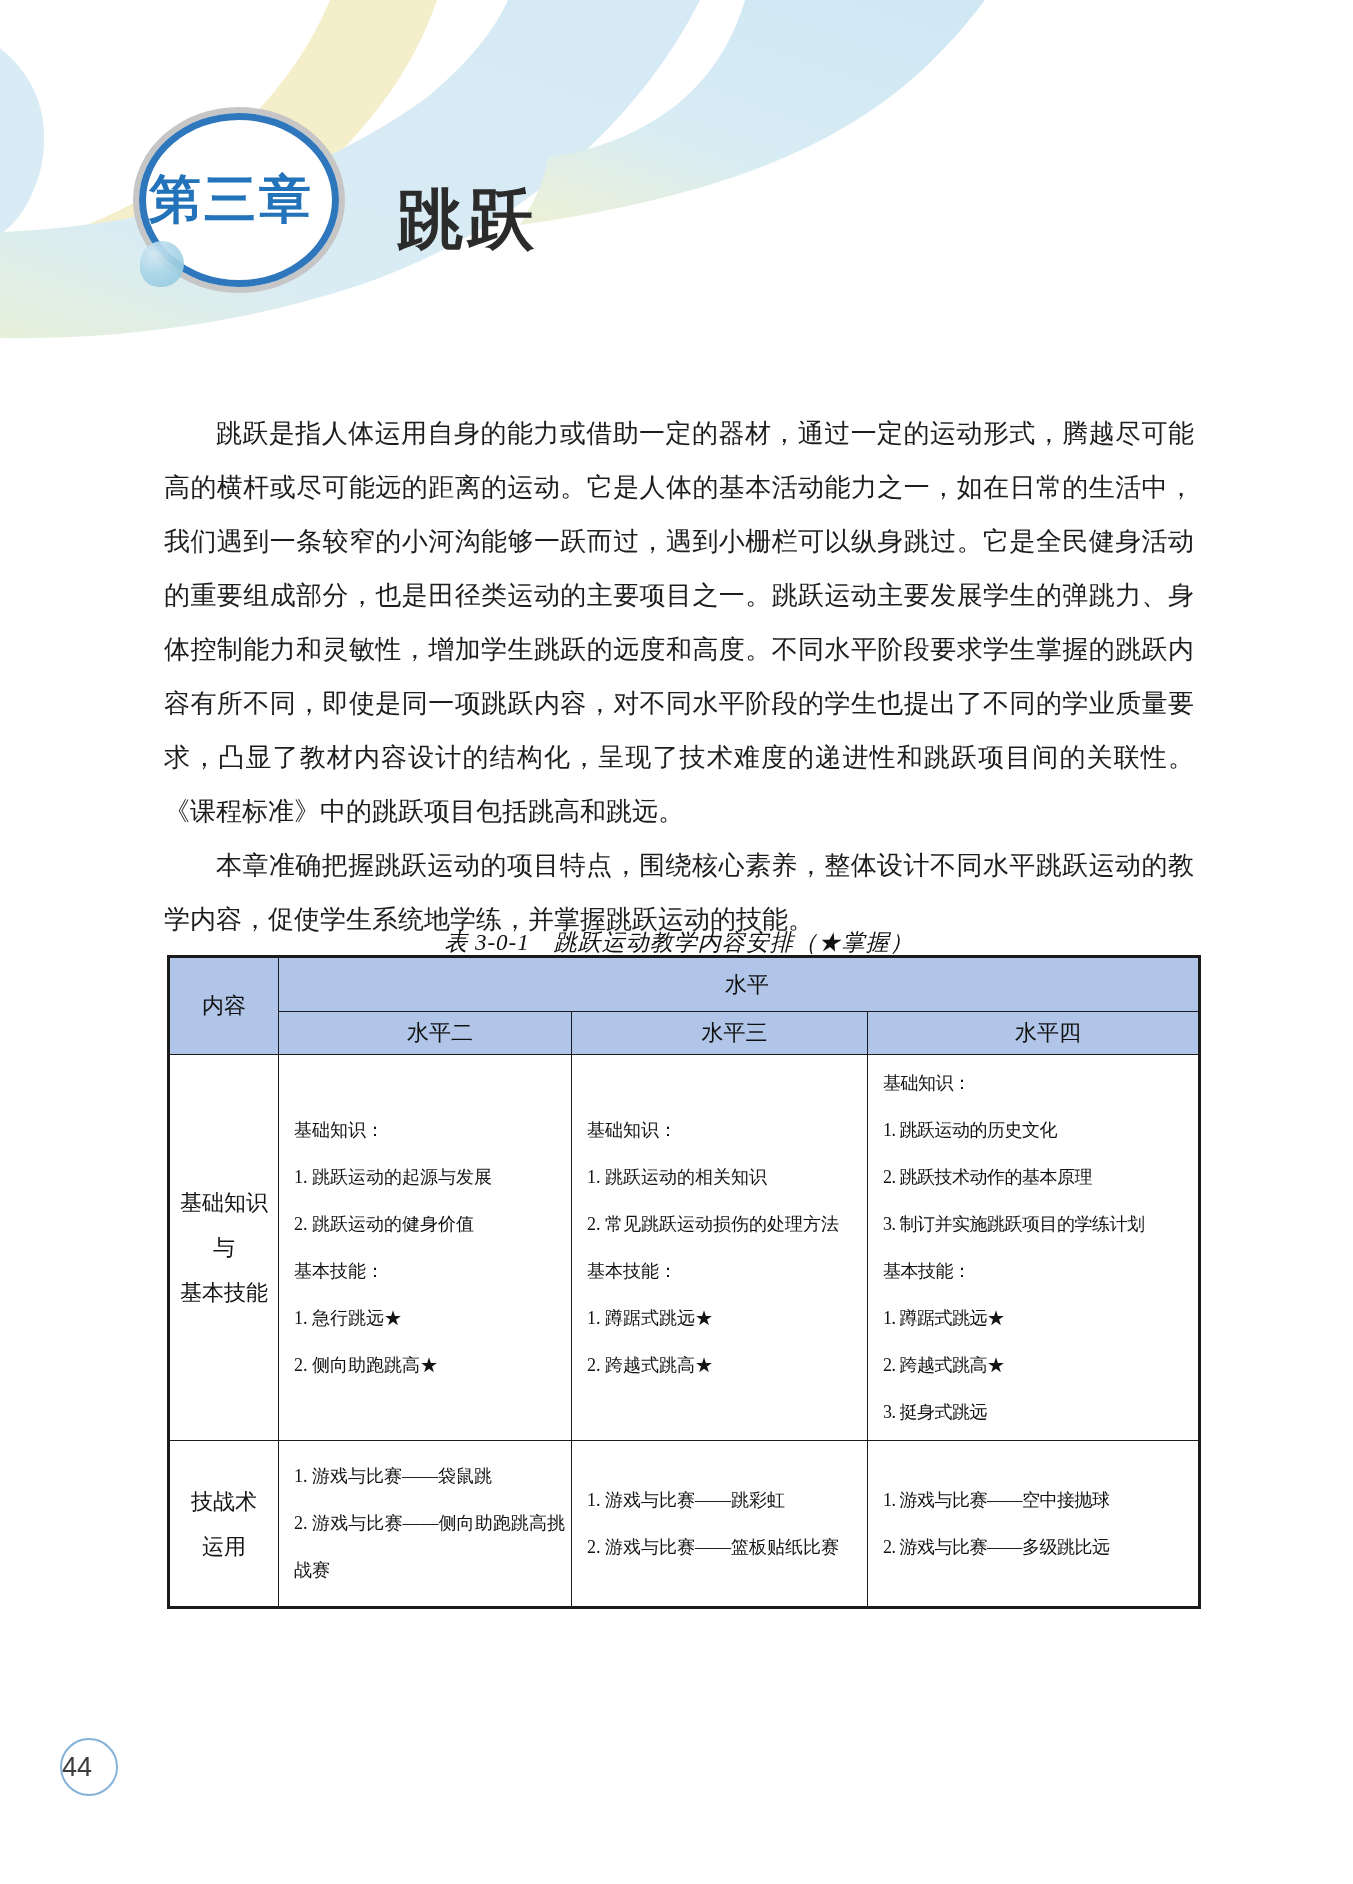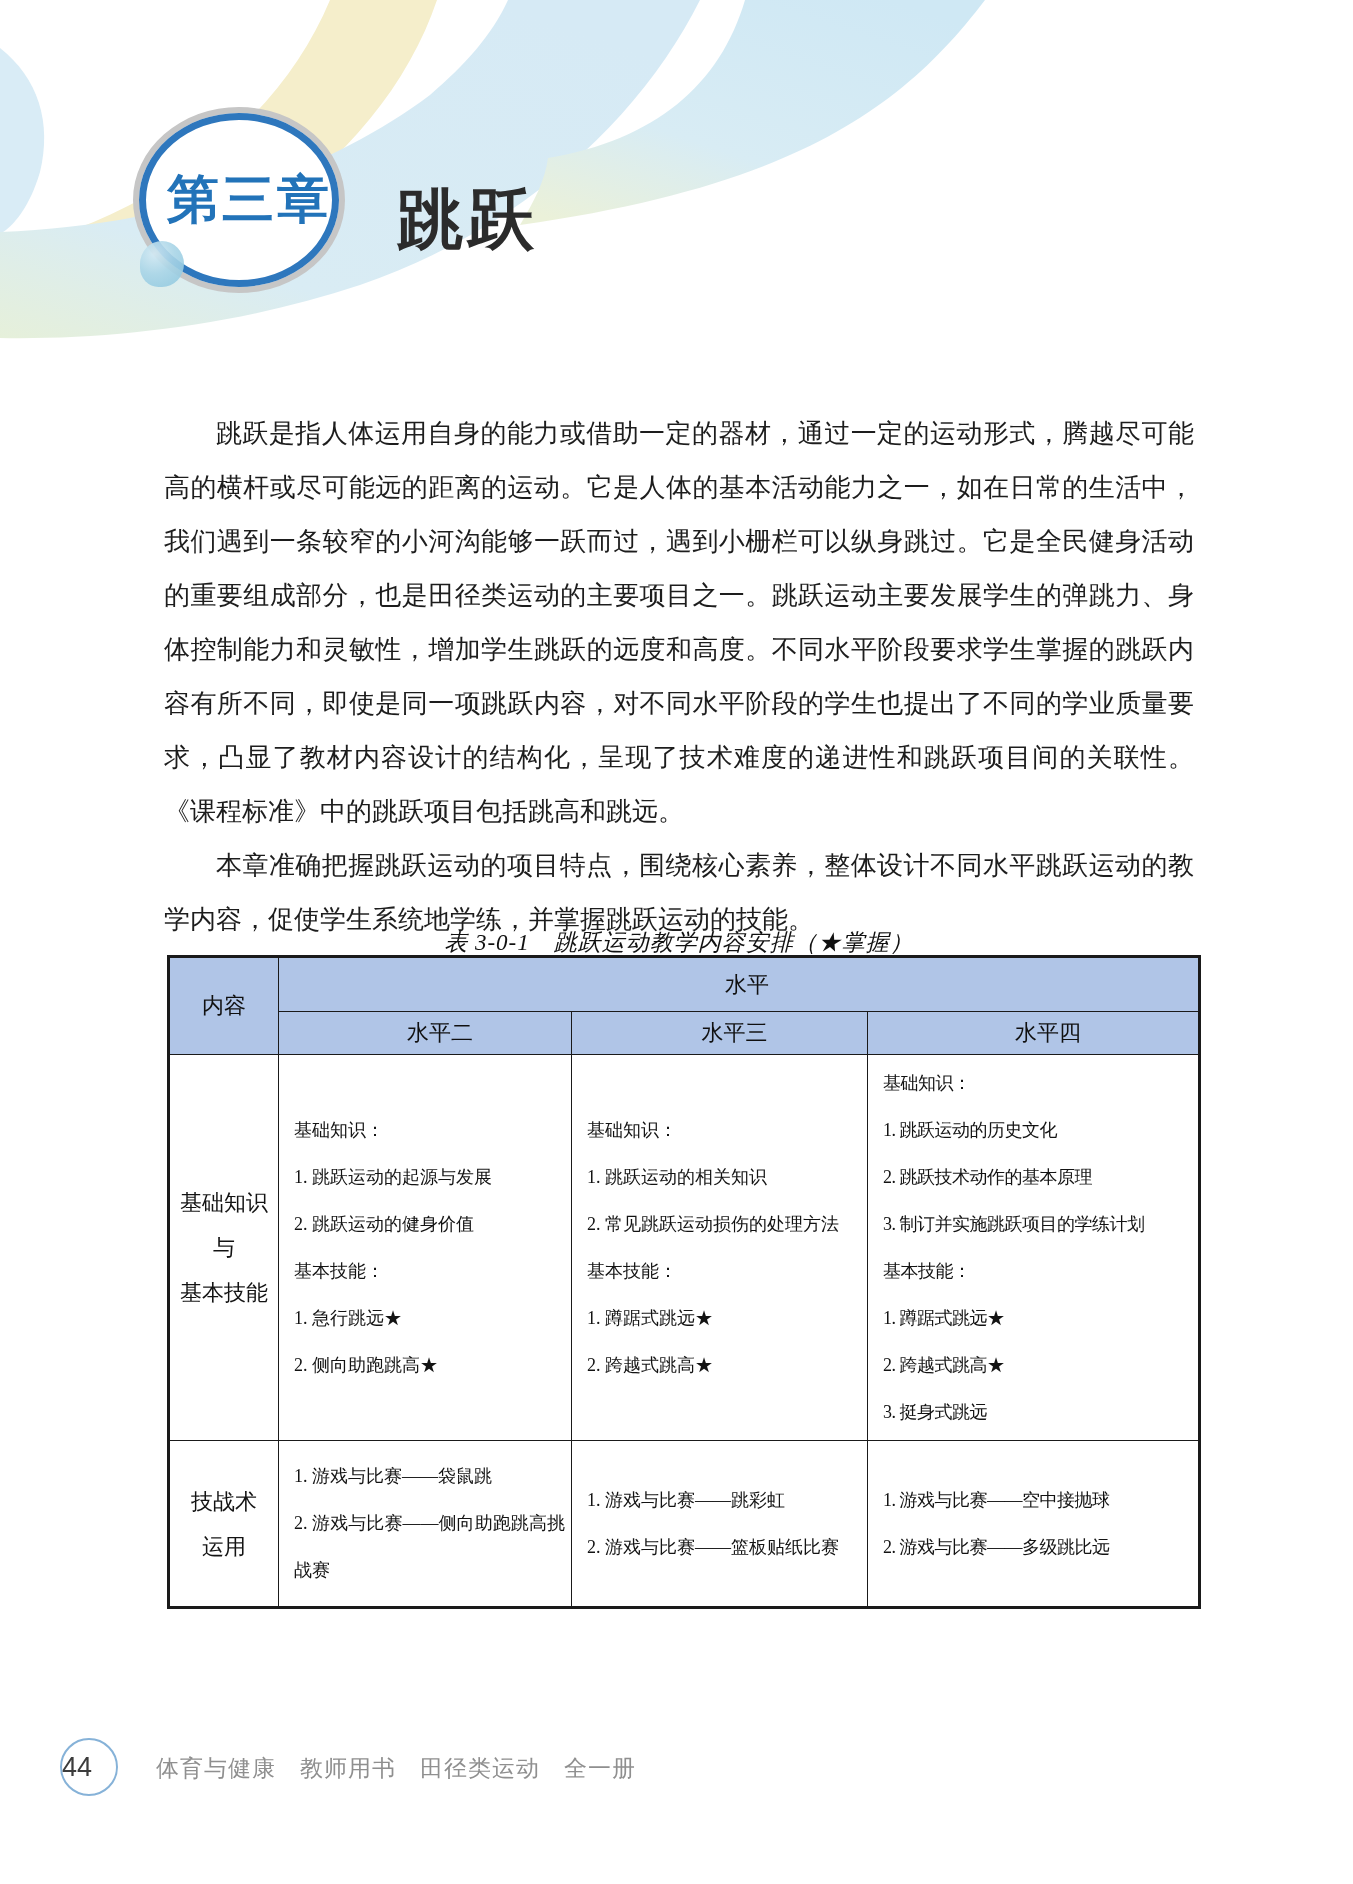--- a/index.html
+++ b/index.html
@@ -34,21 +34,21 @@
     position:absolute;left:133px;top:107px;width:212px;height:186px;
     border-radius:50%;
     border:6px solid var(--badge-ring-gray);
     background:#fff;
   }
   .badge-inner{
     position:absolute;inset:0;
     border-radius:50%;
     border:7px solid #2e77bd;
     background:#fff;
-    display:flex;align-items:center;justify-content:flex-end;
+    display:flex;align-items:center;justify-content:flex-start;
   }
   .badge-label{
     font-family:"Liberation Sans","DejaVu Sans",sans-serif;
     font-weight:bold;
     font-size:52px;
     color:var(--badge-blue);
     letter-spacing:3px;
     padding-left:3px;
     white-space:nowrap;
   }
@@ -260,15 +260,14 @@
               <div class="cell-line">2. 游戏与比赛——多级跳比远</div>
             </td>
       </tr>
     </tbody>
       </table>
   </div>
 
   <div class="footer-circle">
     <span>44</span>
   </div>
-  <div class="footer-info">体育与健康　教师用书　田径类运动　全一册</div>
 
 </div>
 
 </body></html>

